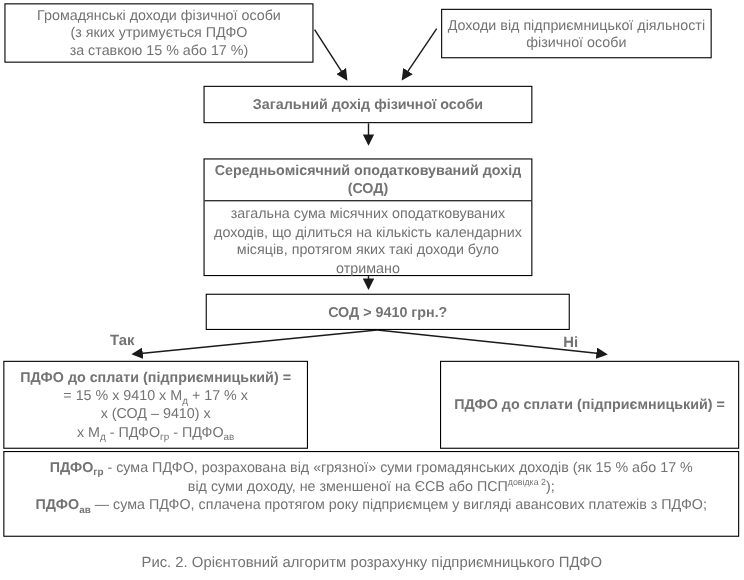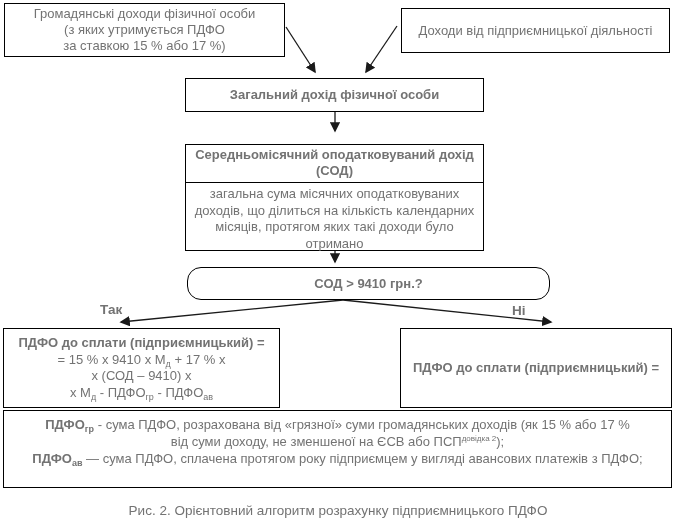--- a/index.html
+++ b/index.html
@@ -49,42 +49,43 @@
     <line x1="343" y1="300" x2="121" y2="322" stroke="#1a1a1a" stroke-width="1.3" marker-end="url(#ah)"></line>
     <line x1="343" y1="300" x2="551" y2="322" stroke="#1a1a1a" stroke-width="1.3" marker-end="url(#ah)"></line>
   </svg>
 
   <div class="box" style="left:4px;top:3px;width:281px;height:54px;">
     <div>Громадянські доходи фізичної особи</div>
     <div>(з яких утримується ПДФО</div>
     <div>за ставкою 15 % або 17 %)</div>
   </div>
 
-  <div class="box" style="left:401px;top:8px;width:269px;height:45px;">
+  <div class="box" style="left:401px;top:8px;width:246px;height:45px;">
     <div>Доходи від підприємницької діяльності</div>
+    <div>фізичної особи</div>
   </div>
 
   <div class="box bold" style="left:185px;top:78px;width:299px;height:34px;text-align:center;">
     <div>Загальний дохід фізичної особи</div>
   </div>
 
   <div class="box" style="left:185px;top:144px;width:299px;height:107px;justify-content:flex-start;">
     <div class="sod-head">
       <div>Середньомісячний оподатковуваний дохід</div>
       <div>(СОД)</div>
     </div>
     <div class="sod-body">
       <div>загальна сума місячних оподатковуваних</div>
       <div>доходів, що ділиться на кількість календарних</div>
       <div>місяців, протягом яких такі доходи було</div>
       <div>отримано</div>
     </div>
   </div>
 
-  <div class="box bold" style="left:187px;top:267px;width:363px;height:33px;border-radius:14px;">
+  <div class="box bold" style="left:187px;top:267px;width:331px;height:33px;">
     <div>СОД &gt; 9410 грн.?</div>
   </div>
 
   <div class="branch-label" style="left:100px;top:302px;">Так</div>
   <div class="branch-label" style="left:512px;top:303px;">Ні</div>
 
   <div class="box" style="left:3px;top:328px;width:277px;height:80px;">
     <div class="formula-line bold">ПДФО до сплати (підприємницький) =</div>
     <div class="formula-line">= 15 % х 9410 х М<sub>д</sub> + 17 % х</div>
     <div class="formula-line">х (СОД – 9410) х</div>

